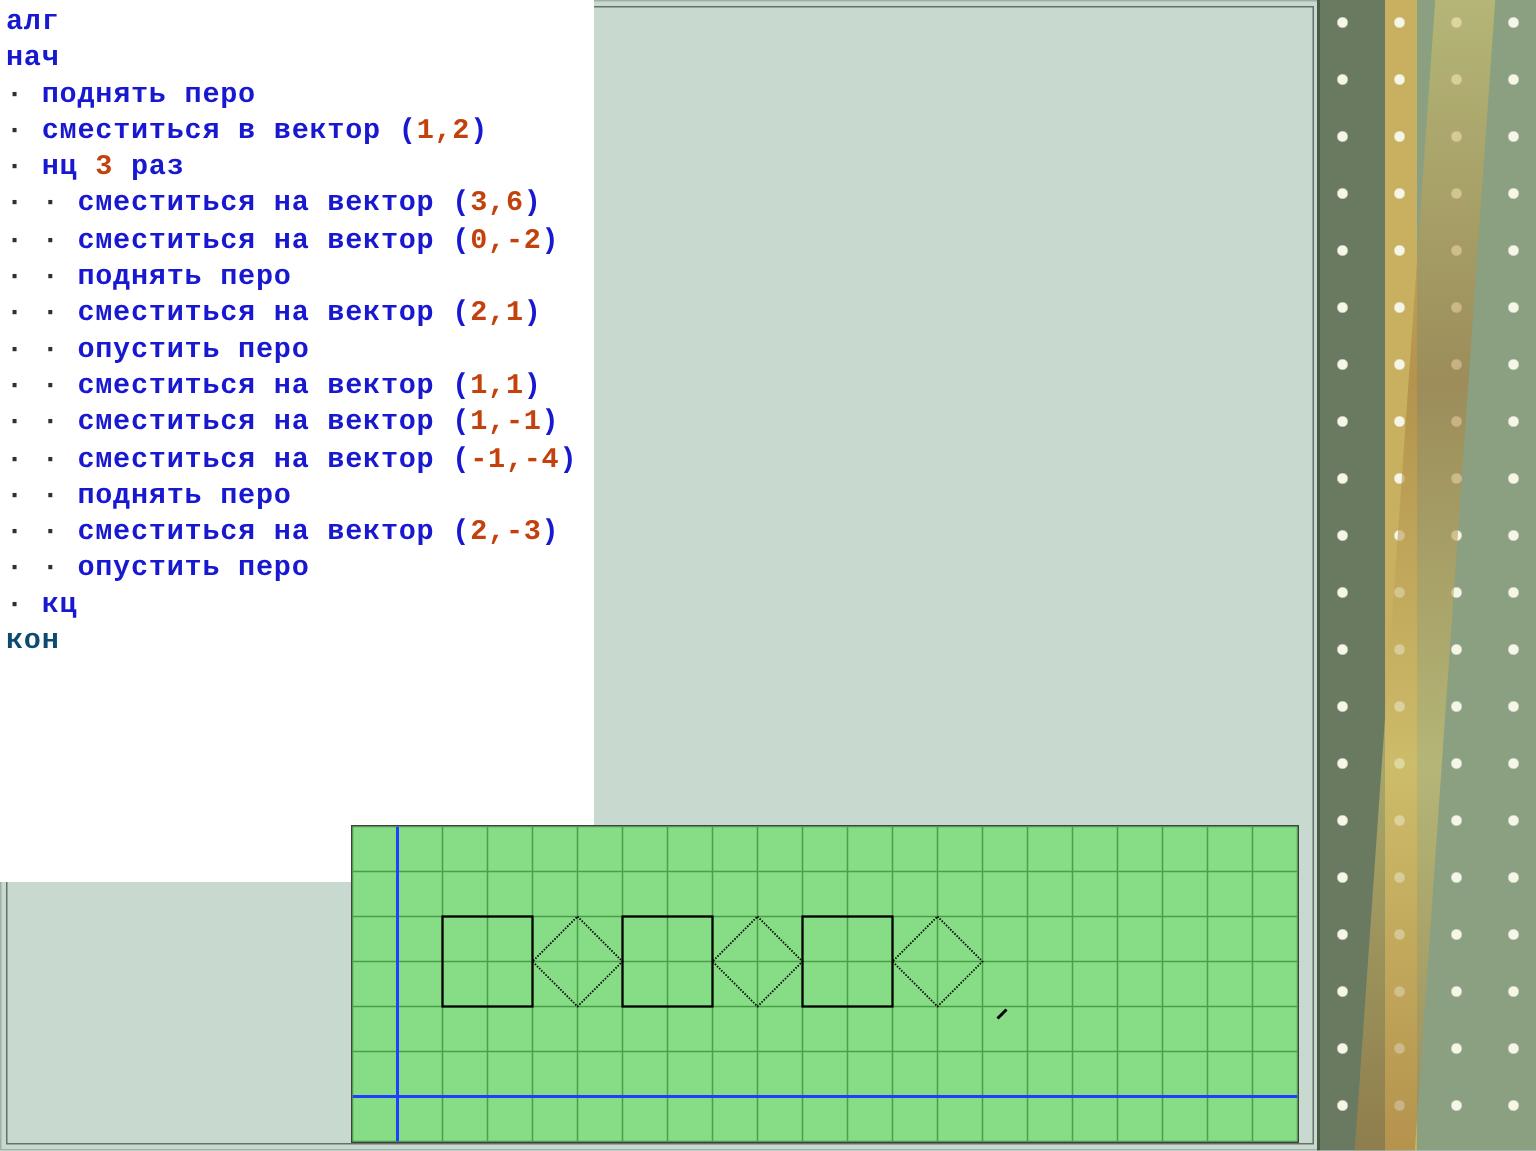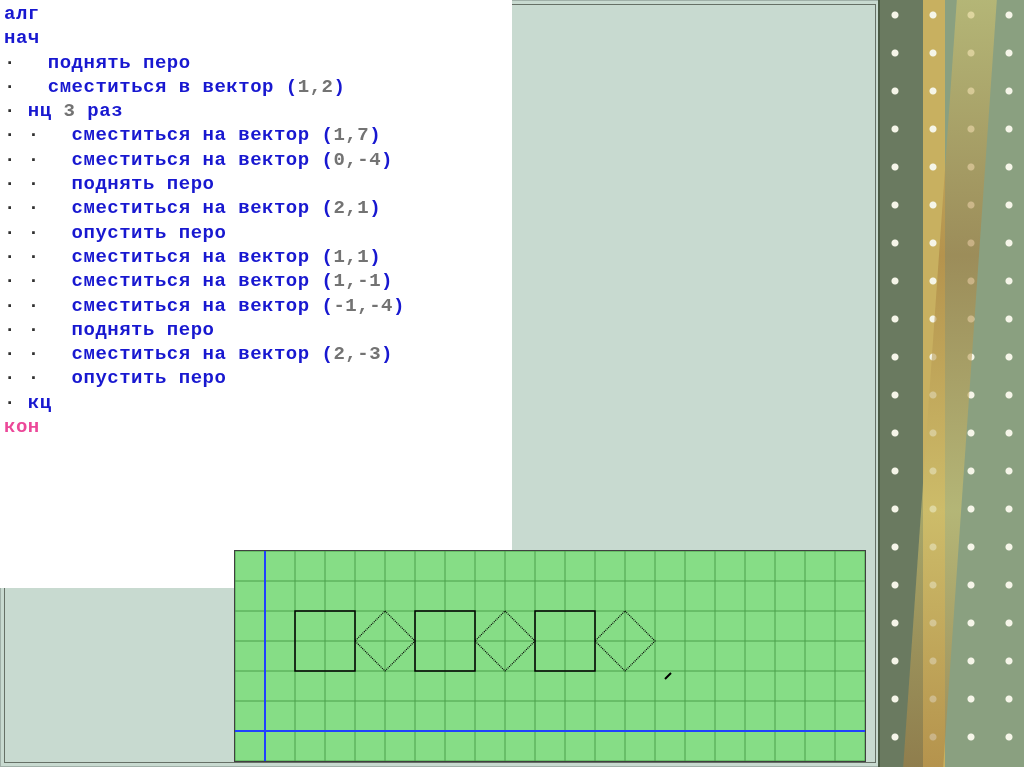--- a/index.html
+++ b/index.html
@@ -11,21 +11,21 @@
     font-family: "Courier New", monospace;
     font-size: 19px;
     font-weight: bold;
     position: relative;
     overflow: hidden;
   }
   .code-panel {
     position: absolute;
     top: 0;
     left: 0;
-    width: 512px;
+    width: 396px;
     height: 588px;
     background: #ffffff;
     padding-top: 2px;
     box-sizing: border-box;
   }
   .slide-area {
     position: absolute;
     left: 0;
     top: 0;
     width: 880px;
@@ -40,25 +40,25 @@
     border: 1px solid #667066;
     pointer-events: none;
   }
   .line {
     white-space: pre;
     line-height: 24.3px;
     padding-left: 4px;
     letter-spacing: 0.5px;
   }
   .keyword { color: #1818d0; }
-  .command { color: #1818d0; margin-left: 20px; }
-  .number  { color: #737373; }
+  .command { color: #1818d0; }
+  .number  { color: #c2410c; }
   .plain   { color: #1818d0; }
   .dot     { color: #303030; }
-  .kon     { color: #ec4899; }
+  .kon     { color: #0c4a6e; }
 
   
   .deco {
     position: absolute;
     right: 0;
     top: 0;
     width: 144px;
     height: 767px;
     background:
       radial-gradient(circle at 15px 15px, #f5f5e8 3px, transparent 4px) 0 0/38px 38px,
@@ -97,22 +97,22 @@
 <div class="slide-area"></div>
 
 <div class="deco"></div>
 
 <div class="code-panel">
   <div class="line"><span class="keyword">алг</span></div>
   <div class="line"><span class="keyword">нач</span></div>
   <div class="line"><span class="dot">· </span><span class="command">поднять перо</span></div>
   <div class="line"><span class="dot">· </span><span class="command">сместиться в вектор</span><span class="plain"> (</span><span class="number">1,2</span><span class="plain">)</span></div>
   <div class="line"><span class="dot">· </span><span class="keyword">нц</span><span> </span><span class="number">3</span><span> </span><span class="keyword">раз</span></div>
-  <div class="line"><span class="dot">· · </span><span class="command">сместиться на вектор</span><span class="plain"> (</span><span class="number">1,7</span><span class="plain">)</span></div>
-  <div class="line"><span class="dot">· · </span><span class="command">сместиться на вектор</span><span class="plain"> (</span><span class="number">0,-4</span><span class="plain">)</span></div>
+  <div class="line"><span class="dot">· · </span><span class="command">сместиться на вектор</span><span class="plain"> (</span><span class="number">3,6</span><span class="plain">)</span></div>
+  <div class="line"><span class="dot">· · </span><span class="command">сместиться на вектор</span><span class="plain"> (</span><span class="number">0,-2</span><span class="plain">)</span></div>
   <div class="line"><span class="dot">· · </span><span class="command">поднять перо</span></div>
   <div class="line"><span class="dot">· · </span><span class="command">сместиться на вектор</span><span class="plain"> (</span><span class="number">2,1</span><span class="plain">)</span></div>
   <div class="line"><span class="dot">· · </span><span class="command">опустить перо</span></div>
   <div class="line"><span class="dot">· · </span><span class="command">сместиться на вектор</span><span class="plain"> (</span><span class="number">1,1</span><span class="plain">)</span></div>
   <div class="line"><span class="dot">· · </span><span class="command">сместиться на вектор</span><span class="plain"> (</span><span class="number">1,-1</span><span class="plain">)</span></div>
   <div class="line"><span class="dot">· · </span><span class="command">сместиться на вектор</span><span class="plain"> (</span><span class="number">-1,-4</span><span class="plain">)</span></div>
   <div class="line"><span class="dot">· · </span><span class="command">поднять перо</span></div>
   <div class="line"><span class="dot">· · </span><span class="command">сместиться на вектор</span><span class="plain"> (</span><span class="number">2,-3</span><span class="plain">)</span></div>
   <div class="line"><span class="dot">· · </span><span class="command">опустить перо</span></div>
   <div class="line"><span class="dot">· </span><span class="keyword">кц</span></div>

